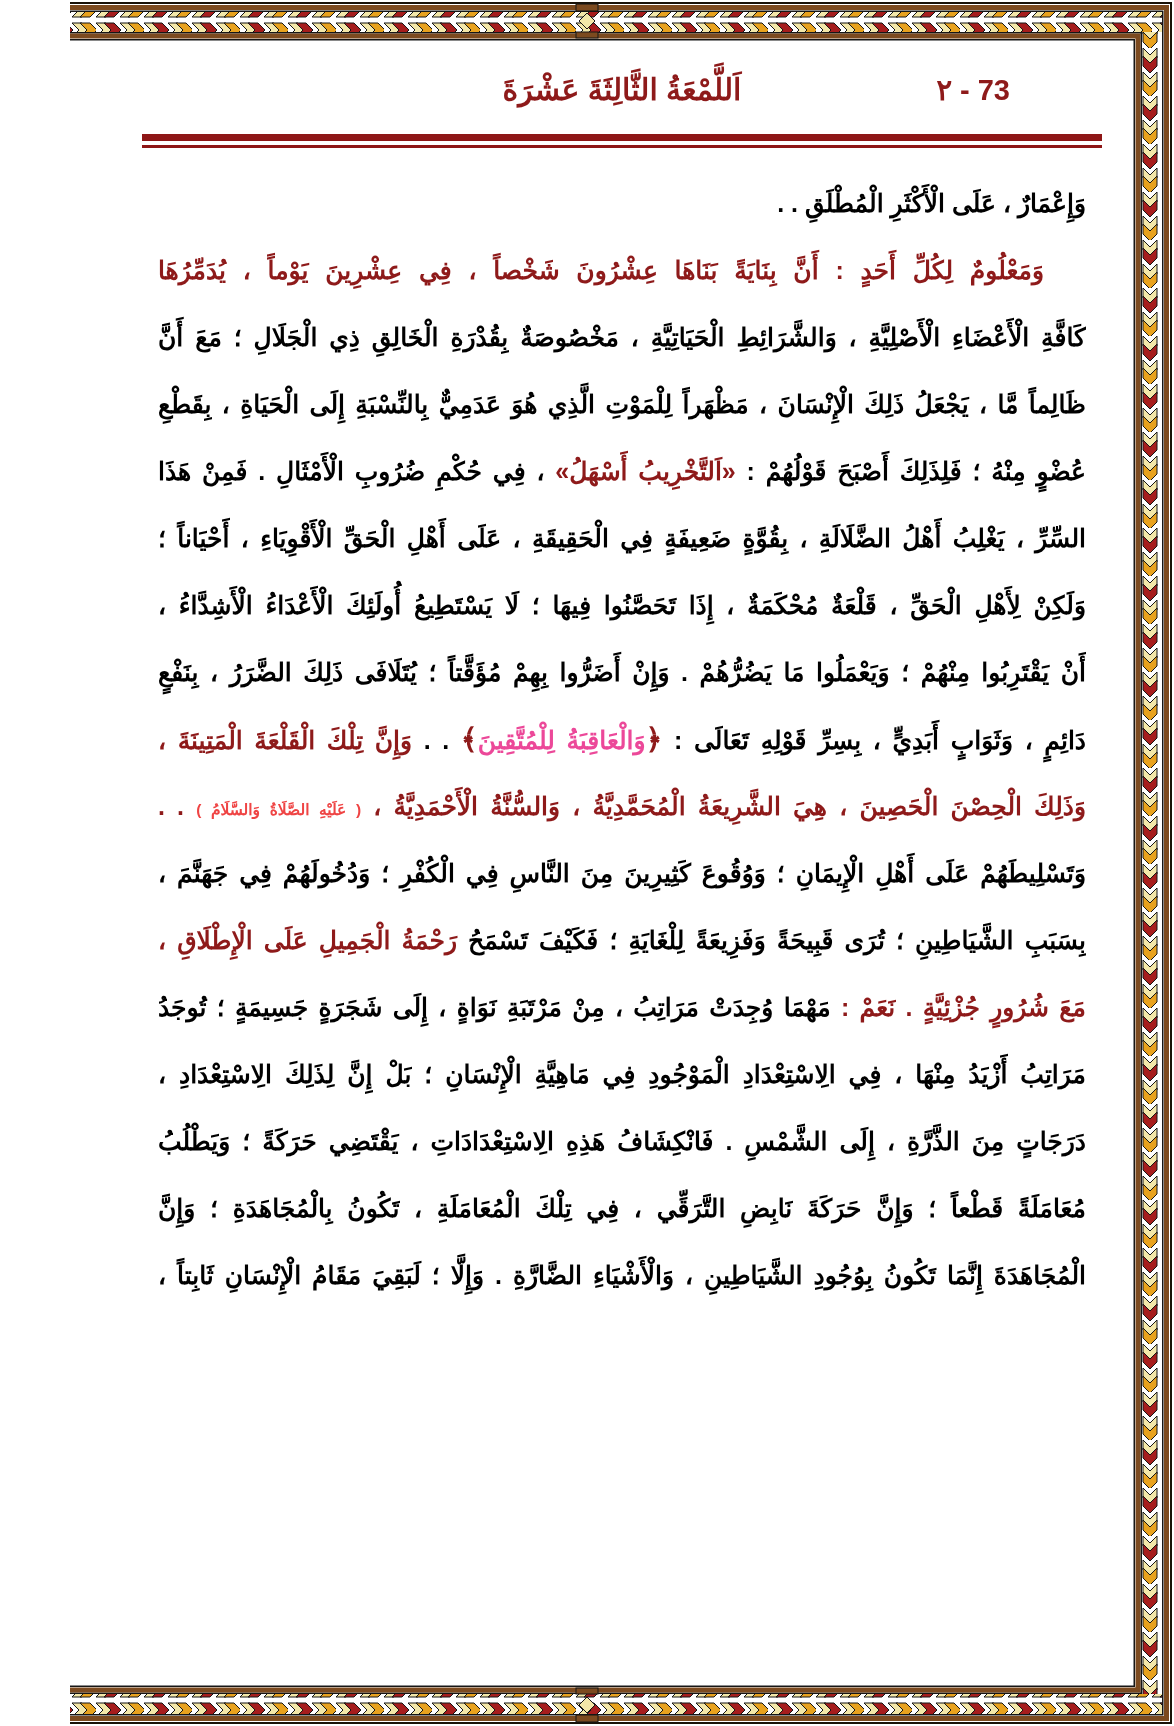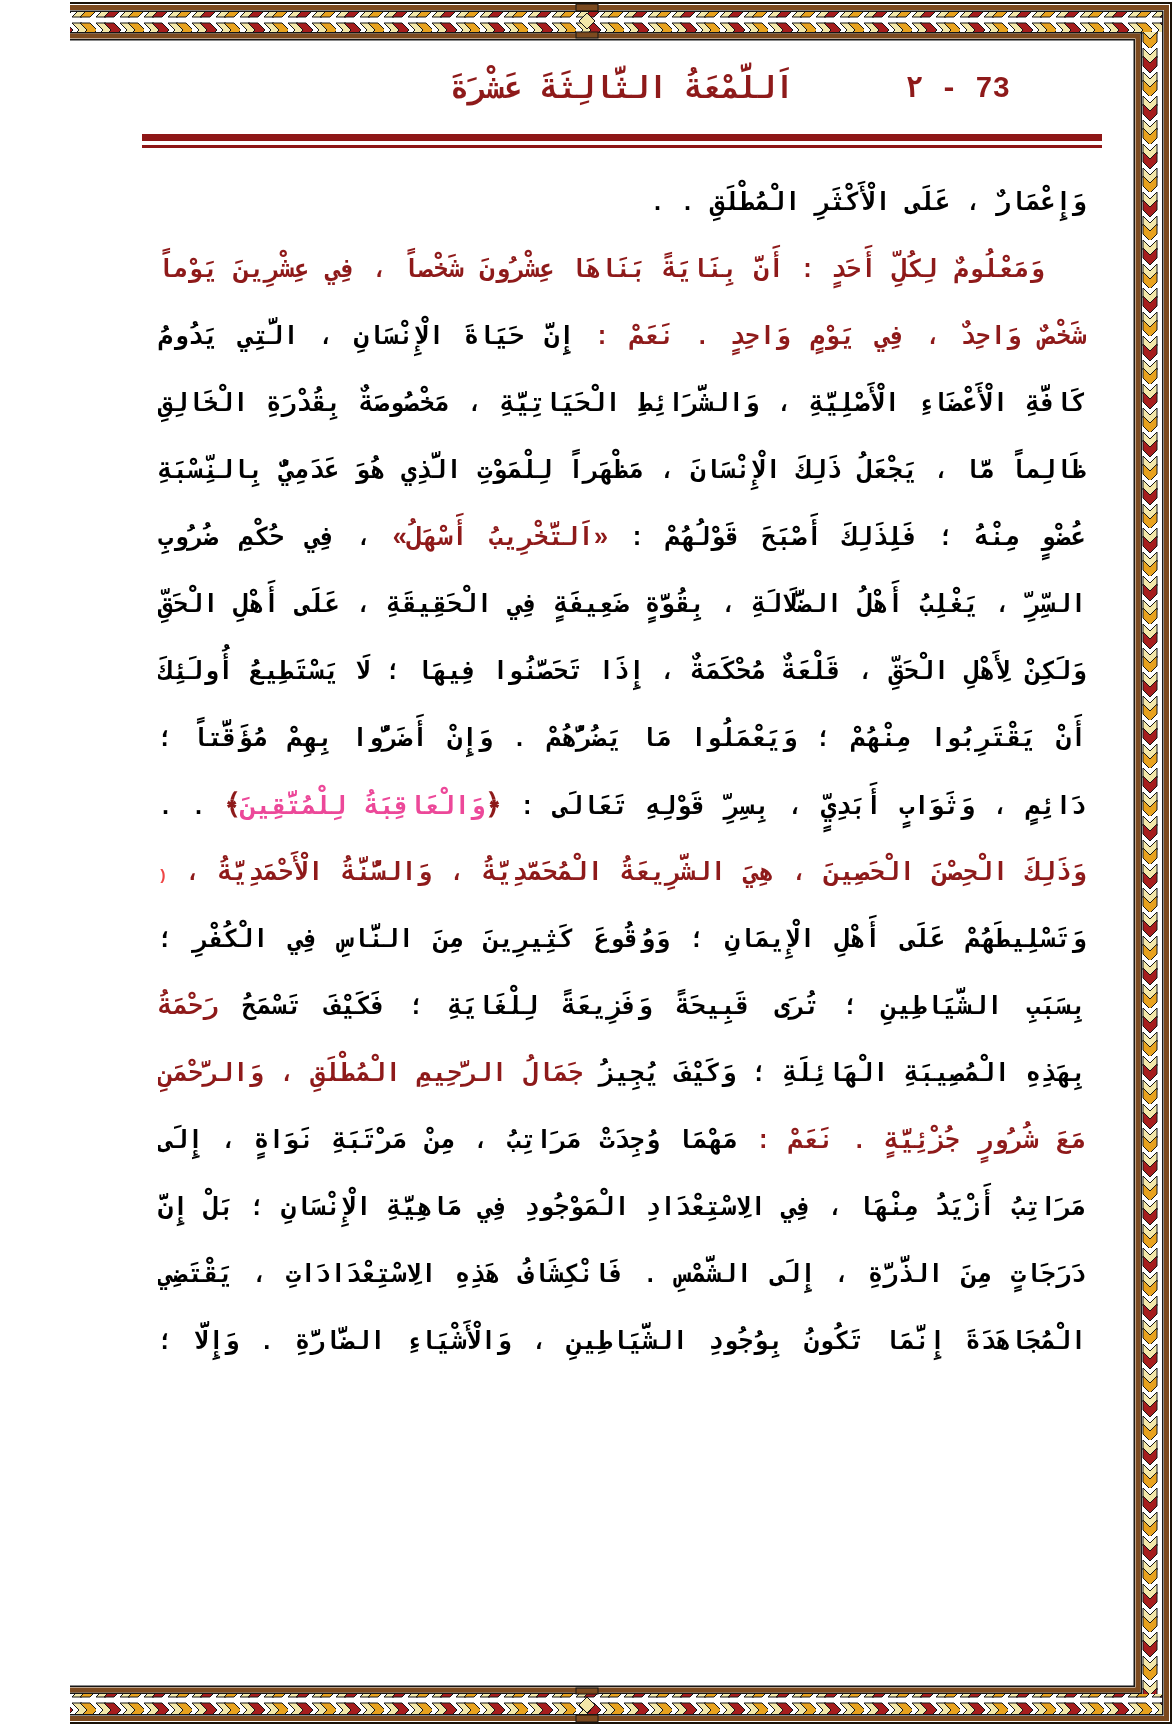--- a/index.html
+++ b/index.html
@@ -1,18 +1,18 @@
 <!DOCTYPE html>
 <html lang="ar" dir="rtl"><head>
 <meta charset="utf-8">
 <style>
   html,body{margin:0;padding:0;background:#fff;}
   .page{
     position:relative;width:1104px;height:1726px;background:#fff;overflow:hidden;
-    font-family:Liberation Mono, monospace;direction:rtl;
+    font-family:Liberation Sans, sans-serif;direction:rtl;
   }
   .frame-svg{position:absolute;inset:0;}
   .content{position:absolute;left:88px;right:88px;top:60px;}
   .header{position:relative;height:60px;}
   .title{
     text-align:center;color:#8E1A1A;font-weight:bold;font-size:30px;line-height:60px;
   }
   .page-num{
     position:absolute;right:76px;top:0;color:#8E1A1A;font-weight:bold;font-size:29px;line-height:60px;
   }
@@ -89,32 +89,31 @@
 
     <div class="rule">
       <div class="r1"></div>
       <div class="gap"></div>
       <div class="r2"></div>
     </div>
 
     <div class="body-text">
         <div class="line"><span class="seg-k">وَإِعْمَارٌ ، عَلَى الْأَكْثَرِ الْمُطْلَقِ . .</span></div>
         <div class="line j" style="padding-right: 42px;"><span class="seg-r">وَمَعْلُومٌ لِكُلِّ أَحَدٍ : أَنَّ بِنَايَةً بَنَاهَا عِشْرُونَ شَخْصاً ، فِي عِشْرِينَ يَوْماً ، يُدَمِّرُهَا</span></div>
-        <div class="line j"><span class="seg-r">شَخْصٌ وَاحِدٌ ، فِي يَوْمٍ وَاحِدٍ . نَعَمْ : </span><span class="seg-k">إِنَّ حَيَاةَ الْإِنْسَانِ ، الَّتِي يَدُومُ وُجُودُهَا ، بِوُجُودِ</span></div>
         <div class="line j"><span class="seg-k">كَافَّةِ الْأَعْضَاءِ الْأَصْلِيَّةِ ، وَالشَّرَائِطِ الْحَيَاتِيَّةِ ، مَخْصُوصَةٌ بِقُدْرَةِ الْخَالِقِ ذِي الْجَلَالِ ؛ مَعَ أَنَّ</span></div>
         <div class="line j"><span class="seg-k">ظَالِماً مَّا ، يَجْعَلُ ذَلِكَ الْإِنْسَانَ ، مَظْهَراً لِلْمَوْتِ الَّذِي هُوَ عَدَمِيٌّ بِالنِّسْبَةِ إِلَى الْحَيَاةِ ، بِقَطْعِ</span></div>
         <div class="line j"><span class="seg-k">عُضْوٍ مِنْهُ ؛ فَلِذَلِكَ أَصْبَحَ قَوْلُهُمْ : </span><span class="seg-r">«اَلتَّخْرِيبُ أَسْهَلُ»</span><span class="seg-k"> ، فِي حُكْمِ ضُرُوبِ الْأَمْثَالِ . فَمِنْ هَذَا</span></div>
         <div class="line j"><span class="seg-k">السِّرِّ ، يَغْلِبُ أَهْلُ الضَّلَالَةِ ، بِقُوَّةٍ ضَعِيفَةٍ فِي الْحَقِيقَةِ ، عَلَى أَهْلِ الْحَقِّ الْأَقْوِيَاءِ ، أَحْيَاناً ؛</span></div>
         <div class="line j"><span class="seg-k">وَلَكِنْ لِأَهْلِ الْحَقِّ ، قَلْعَةٌ مُحْكَمَةٌ ، إِذَا تَحَصَّنُوا فِيهَا ؛ لَا يَسْتَطِيعُ أُولَئِكَ الْأَعْدَاءُ الْأَشِدَّاءُ ،</span></div>
         <div class="line j"><span class="seg-k">أَنْ يَقْتَرِبُوا مِنْهُمْ ؛ وَيَعْمَلُوا مَا يَضُرُّهُمْ . وَإِنْ أَضَرُّوا بِهِمْ مُؤَقَّتاً ؛ يُتَلَافَى ذَلِكَ الضَّرَرُ ، بِنَفْعٍ</span></div>
         <div class="line j"><span class="seg-k">دَائِمٍ ، وَثَوَابٍ أَبَدِيٍّ ، بِسِرِّ قَوْلِهِ تَعَالَى : </span><span class="seg-o">﴿</span><span class="seg-b">وَالْعَاقِبَةُ لِلْمُتَّقِينَ</span><span class="seg-o">﴾</span><span class="seg-k"> . . </span><span class="seg-r">وَإِنَّ تِلْكَ الْقَلْعَةَ الْمَتِينَةَ ،</span></div>
         <div class="line j"><span class="seg-r">وَذَلِكَ الْحِصْنَ الْحَصِينَ ، هِيَ الشَّرِيعَةُ الْمُحَمَّدِيَّةُ ، وَالسُّنَّةُ الْأَحْمَدِيَّةُ ، </span><span class="seg-s">( عَلَيْهِ الصَّلَاةُ وَالسَّلَامُ )</span><span class="seg-r"> . .</span></div>
         <div class="line j"><span class="seg-k">وَتَسْلِيطَهُمْ عَلَى أَهْلِ الْإِيمَانِ ؛ وَوُقُوعَ كَثِيرِينَ مِنَ النَّاسِ فِي الْكُفْرِ ؛ وَدُخُولَهُمْ فِي جَهَنَّمَ ،</span></div>
         <div class="line j"><span class="seg-k">بِسَبَبِ الشَّيَاطِينِ ؛ تُرَى قَبِيحَةً وَفَزِيعَةً لِلْغَايَةِ ؛ فَكَيْفَ تَسْمَحُ </span><span class="seg-r">رَحْمَةُ الْجَمِيلِ عَلَى الْإِطْلَاقِ ،</span></div>
-        <div class="line j"><span class="seg-k">بِهَذِهِ الْمُصِيبَةِ الْهَائِلَةِ ؛ وَكَيْفَ يُجِيزُ </span><span class="seg-r">جَمَالُ الرَّحِيمِ الْمُطْلَقِ ، وَالرَّحْمَنِ بِالْحَقِّ ،</span><span class="seg-k"> حُصُولَ</span></div>
         <div class="line j"><span class="seg-r">مَعَ شُرُورٍ جُزْئِيَّةٍ . نَعَمْ : </span><span class="seg-k">مَهْمَا وُجِدَتْ مَرَاتِبُ ، مِنْ مَرْتَبَةِ نَوَاةٍ ، إِلَى شَجَرَةٍ جَسِيمَةٍ ؛ تُوجَدُ</span></div>
         <div class="line j"><span class="seg-k">مَرَاتِبُ أَزْيَدُ مِنْهَا ، فِي الِاسْتِعْدَادِ الْمَوْجُودِ فِي مَاهِيَّةِ الْإِنْسَانِ ؛ بَلْ إِنَّ لِذَلِكَ الِاسْتِعْدَادِ ،</span></div>
         <div class="line j"><span class="seg-k">دَرَجَاتٍ مِنَ الذَّرَّةِ ، إِلَى الشَّمْسِ . فَانْكِشَافُ هَذِهِ الِاسْتِعْدَادَاتِ ، يَقْتَضِي حَرَكَةً ؛ وَيَطْلُبُ</span></div>
+        <div class="line j"><span class="seg-k">مُعَامَلَةً قَطْعاً ؛ وَإِنَّ حَرَكَةَ نَابِضِ التَّرَقِّي ، فِي تِلْكَ الْمُعَامَلَةِ ، تَكُونُ بِالْمُجَاهَدَةِ ؛ وَإِنَّ</span></div>
         <div class="line j"><span class="seg-k">الْمُجَاهَدَةَ إِنَّمَا تَكُونُ بِوُجُودِ الشَّيَاطِينِ ، وَالْأَشْيَاءِ الضَّارَّةِ . وَإِلَّا ؛ لَبَقِيَ مَقَامُ الْإِنْسَانِ ثَابِتاً ،</span></div>
       </div>
 
   </div>
 </div>
 
 </body></html>

